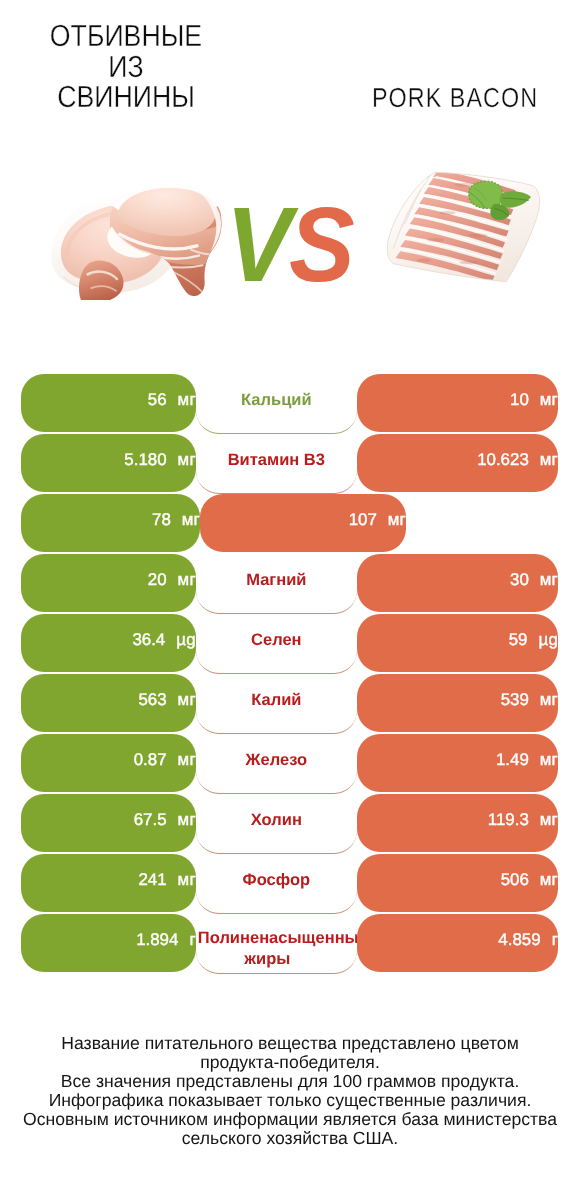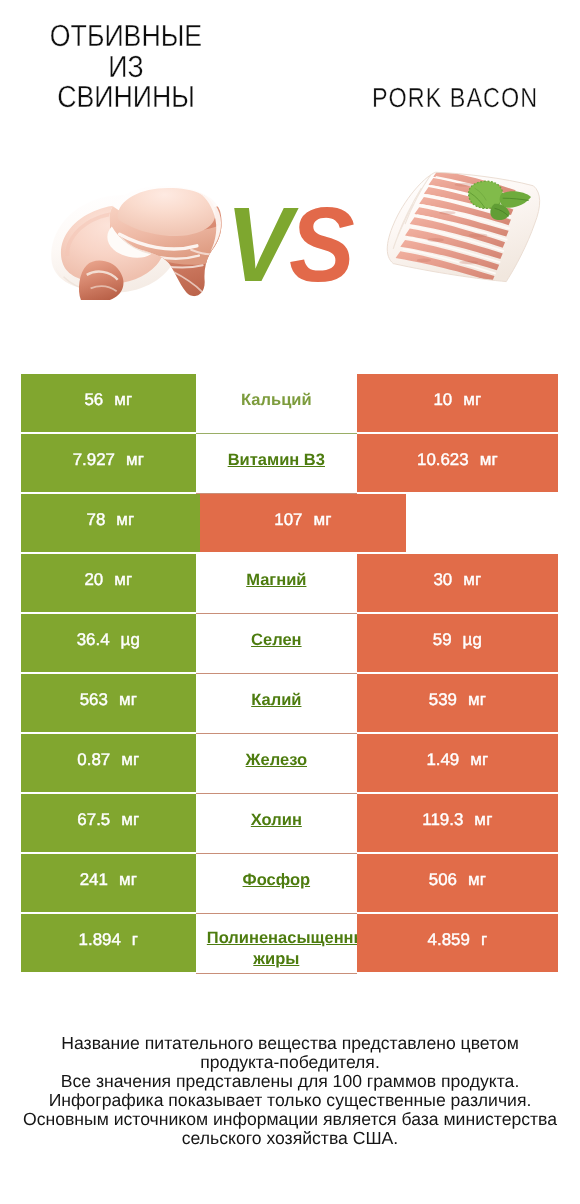--- a/index.html
+++ b/index.html
@@ -18,33 +18,33 @@
   .prod-left{left:50px;top:36px;width:180px;height:120px;}
   .prod-right{left:365px;top:20px;width:190px;height:126px;}
   .vs{position:absolute;left:226px;top:42px;font-size:106px;font-weight:700;line-height:106px;letter-spacing:-3px;transform:scaleX(0.93);transform-origin:left top;}
   .vs .v{color:#7ea72f;}
   .vs .s{color:#e2694a;}
 
   
   .table{position:absolute;left:21px;top:374px;width:537px;}
   .row{display:flex;height:58px;margin-bottom:2px;}
   .row:last-child{margin-bottom:0;}
-  .cell{display:flex;align-items:center;justify-content:center;box-sizing:border-box;padding-bottom:6px;}
+  .cell{display:flex;align-items:center;justify-content:flex-end;box-sizing:border-box;padding-bottom:6px;border-radius:23px;}
   .cell-l{width:179px;color:#fff;font-size:16.9px;font-weight:400;-webkit-text-stroke:0.42px #fff;}
   .cell-r{width:206px;color:#fff;font-size:16.9px;font-weight:400;-webkit-text-stroke:0.42px #fff;}
   .cell-m{width:164px;height:60px;margin-bottom:-2px;font-size:16.5px;font-weight:700;text-align:center;line-height:21px;
           overflow:hidden;white-space:nowrap;padding-left:20px;padding-right:20px;}
   .cell-m .nm{display:block;width:139px;}
   .cell-m .nwl{display:block;white-space:nowrap;}
   .cell-m.multi{align-items:flex-start;padding-top:14px;padding-bottom:0;line-height:21px;}
   .unit{font-size:1em;font-weight:400;margin-left:11px;letter-spacing:.2px;}
   .win-g{background:#81a62f;}
   .win-o{background:#e16c49;}
   .tx-g{color:#7d9c3d;}
-  .tx-o{color:#4d7c0f;text-decoration:underline;}
+  .tx-o{color:#b91c1c;}
   .bb-g{border-bottom:1.2px solid #9aae66;}
   .bb-o{border-bottom:1.2px solid #c98f79;}
 
   
   .footer{position:absolute;left:-20px;top:1034px;width:620px;text-align:center;
           font-size:17.6px;line-height:18.9px;color:#151515;transform:scaleX(1);transform-origin:center top;}
 </style>
 </head>
 <body>
 
@@ -222,21 +222,21 @@
         <div class="cell cell-m tx-g bb-g">
           <span class="nm">Кальций</span>
         </div>
         <div class="cell cell-r win-o">
           <span>10</span>
           <span class="unit">мг</span>
         </div>
       </div>
       <div class="row">
         <div class="cell cell-l win-g">
-          <span>7.927</span>
+          <span>5.180</span>
           <span class="unit">мг</span>
         </div>
         <div class="cell cell-m tx-o bb-o">
           <span class="nm">Витамин B3</span>
         </div>
         <div class="cell cell-r win-o">
           <span>10.623</span>
           <span class="unit">мг</span>
         </div>
       </div>

